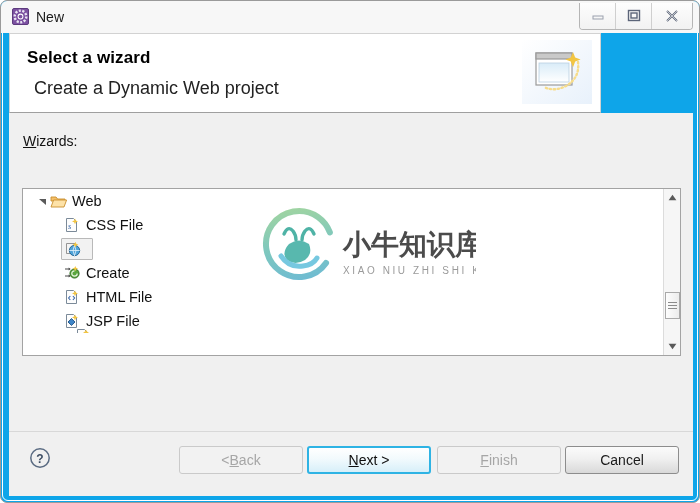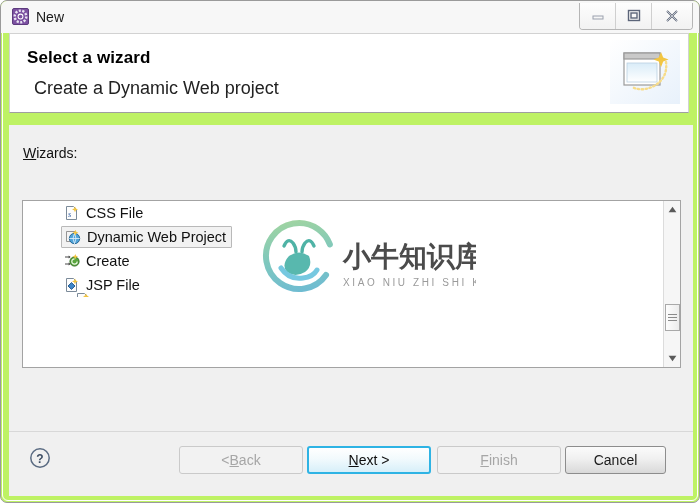--- a/index.html
+++ b/index.html
@@ -14,21 +14,21 @@
     overflow: hidden;
   }
 
   
   .window {
     position: absolute;
     left: 0; top: 0;
     width: 700px;
     height: 503px;
     box-sizing: border-box;
-    background: #bef264;
+    background: #0ea5e9;
     border: 1px solid #9a9a9a;
     border-radius: 7px;
     overflow: hidden;
   }
   .window-inner-edge {
     position: absolute;
     left: 1px; top: 1px;
     width: 696px; height: 499px;
     box-sizing: border-box;
     border: 1px solid #ffffff;
@@ -82,21 +82,21 @@
     justify-content: center;
     border-right: 1px solid #cfcfcf;
     background: linear-gradient(#fdfdfd, #f2f2f2);
   }
   .win-btn:last-child { border-right: none; width: 40px; }
 
   
   .header {
     position: absolute;
     left: 8px; top: 32px;
-    width: 680px;
+    width: 592px;
     height: 80px;
     background: #ffffff;
     border: 1px solid #d2d2d2;
     border-bottom: 1px solid #9f9f9f;
     box-sizing: border-box;
   }
   .header-title {
     position: absolute;
     left: 17px; top: 14px;
     font-size: 17px;
@@ -112,21 +112,21 @@
   }
   .header-art {
     position: absolute;
     right: 8px; top: 6px;
     width: 70px; height: 64px;
   }
 
   
   .body-area {
     position: absolute;
-    left: 8px; top: 124px;
+    left: 8px; top: 112px;
     width: 684px;
     height: 318px;
     background: #f0f0f0;
   }
   .wizards-label {
     position: absolute;
     left: 14px; top: 20px;
     font-size: 14px;
     color: #111111;
   }
@@ -286,21 +286,21 @@
     background: linear-gradient(#ffffff 0%, #f2fafd 45%, #d7eff9 100%);
     color: #0e0e0e;
   }
   .btn.strong {
     border: 1px solid #8d8d8d;
     background: linear-gradient(#fbfbfb 0%, #f0f0f0 45%, #d9d9d9 100%);
   }
   .btn-back   { left: 170px; width: 124px; }
   .btn-next   { left: 298px; width: 124px; }
   .btn-finish { left: 428px; width: 124px; }
-  .btn-cancel { left: 556px; width: 101px; }
+  .btn-cancel { left: 556px; width: 114px; }
 </style>
 </head>
 <body>
 
 <div class="window">
   <div class="window-inner-edge"></div>
 
   <div class="titlebar">
     <div class="title-icon">
       <svg width="15" height="15" viewBox="0 0 16 16">
@@ -381,20 +381,34 @@
             <text x="92" y="62">小牛知识库</text>
           </g>
           <g fill="#9a9a9a" font-family="'Liberation Sans',sans-serif" font-size="10" letter-spacing="2.6">
             <text x="92" y="82">XIAO NIU ZHI SHI KU</text>
           </g>
         </svg>
       </div>
 
       <div class="tree-list">
 
+        <div class="tree-row">
+          <div class="twisty">
+            <svg width="9" height="9" viewBox="0 0 9 9">
+              <path d="M1 2 L8 2 L8 8 Z" fill="#5a5a5a"></path>
+            </svg>
+          </div>
+          <div class="node-icon">
+            <svg width="17" height="15" viewBox="0 0 17 15">
+              <path d="M1 3 h5 l1.6 2 H15 v2 H1 Z" fill="#f5c06a" stroke="#c98f2e" stroke-width="0.9"></path>
+              <path d="M1 13 L3.6 6 H16.6 L14 13 Z" fill="#fde2a8" stroke="#c98f2e" stroke-width="0.9"></path>
+            </svg>
+          </div>
+          <span class="node-label">Web</span>
+        </div>
 
         <div class="tree-row child">
           <div class="node-icon">
             <svg width="16" height="16" viewBox="0 0 16 16">
               <path d="M2.5 1.5 h7 l3 3 v10 h-10 Z" fill="#fdfdfd" stroke="#7b8a99" stroke-width="1"></path>
               <text x="4" y="11.5" font-family="'Liberation Serif',serif" font-size="8.5" font-style="italic" fill="#3a66a8">s</text>
               <path d="M11 1.5 l0.9 2.0 l2.1 0.9 l-2.1 0.9 l-0.9 2.0 l-0.9 -2.0 l-2.1 -0.9 l2.1 -0.9 Z" fill="#f2c542"></path>
             </svg>
           </div>
           <span class="node-label">CSS File</span>
@@ -404,38 +418,47 @@
           <span class="sel-wrap">
             <span class="node-icon">
               <svg width="16" height="16" viewBox="0 0 16 16">
                 <path d="M1.5 2.5 h8 v3 h-8 Z" fill="#c0392b" opacity="0.15"></path>
                 <path d="M1.5 2.5 h9 v10 h-9 Z" fill="#f4f4f4" stroke="#8a8a8a" stroke-width="0.9"></path>
                 <circle cx="9.5" cy="9.5" r="5.2" fill="#4fa3d8" stroke="#23618f" stroke-width="0.9"></circle>
                 <path d="M4.3 9.5 h10.4 M9.5 4.3 q3 5.2 0 10.4 q-3 -5.2 0 -10.4" fill="none" stroke="#e8f4fb" stroke-width="0.8"></path>
                 <path d="M10.4 0.8 l0.9 2.0 l2.1 0.9 l-2.1 0.9 l-0.9 2.0 l-0.9 -2.0 l-2.1 -0.9 l2.1 -0.9 Z" fill="#f2c542"></path>
               </svg>
             </span>
-            <span class="node-label">Dynamic Web Project</span>
           </span>
         </div>
 
         <div class="tree-row child">
           <div class="node-icon">
             <svg width="16" height="16" viewBox="0 0 16 16">
               <path d="M1 4 h5 M1 11 h5" stroke="#4a4a4a" stroke-width="1.2" fill="none"></path>
               <path d="M4.6 2.4 L6.6 4 L4.6 5.6 Z" fill="#4a4a4a"></path>
               <path d="M4.6 9.4 L6.6 11 L4.6 12.6 Z" fill="#4a4a4a"></path>
               <circle cx="10.5" cy="8.5" r="4.6" fill="#5aa63f" stroke="#2f6b20" stroke-width="0.9"></circle>
               <path d="M13.2 8.5 a2.7 2.7 0 1 1 -2.7 -2.7" fill="none" stroke="#eaf6e2" stroke-width="1.2"></path>
               <path d="M11.3 1.0 l0.8 1.8 l1.9 0.8 l-1.9 0.8 l-0.8 1.8 l-0.8 -1.8 l-1.9 -0.8 l1.9 -0.8 Z" fill="#f2c542"></path>
             </svg>
           </div>
           <span class="node-label">Create</span>
         </div>
 
+        <div class="tree-row child">
+          <div class="node-icon">
+            <svg width="16" height="16" viewBox="0 0 16 16">
+              <path d="M2.5 1.5 h7 l3 3 v10 h-10 Z" fill="#fdfdfd" stroke="#7b8a99" stroke-width="1"></path>
+              <path d="M6.3 7 L4.6 9 L6.3 11 M8.9 7 L10.6 9 L8.9 11" fill="none" stroke="#3a66a8" stroke-width="1.1"></path>
+              <path d="M11 1.5 l0.9 2.0 l2.1 0.9 l-2.1 0.9 l-0.9 2.0 l-0.9 -2.0 l-2.1 -0.9 l2.1 -0.9 Z" fill="#f2c542"></path>
+            </svg>
+          </div>
+          <span class="node-label">HTML File</span>
+        </div>
 
         <div class="tree-row child">
           <div class="node-icon">
             <svg width="16" height="16" viewBox="0 0 16 16">
               <path d="M2.5 1.5 h7 l3 3 v10 h-10 Z" fill="#fdfdfd" stroke="#7b8a99" stroke-width="1"></path>
               <path d="M7.5 5.6 L11 9 L7.5 12.4 L4 9 Z" fill="#3f86c9" stroke="#1f5285" stroke-width="0.9"></path>
               <path d="M11 1.5 l0.9 2.0 l2.1 0.9 l-2.1 0.9 l-0.9 2.0 l-0.9 -2.0 l-2.1 -0.9 l2.1 -0.9 Z" fill="#f2c542"></path>
             </svg>
           </div>
           <span class="node-label">JSP File</span>

